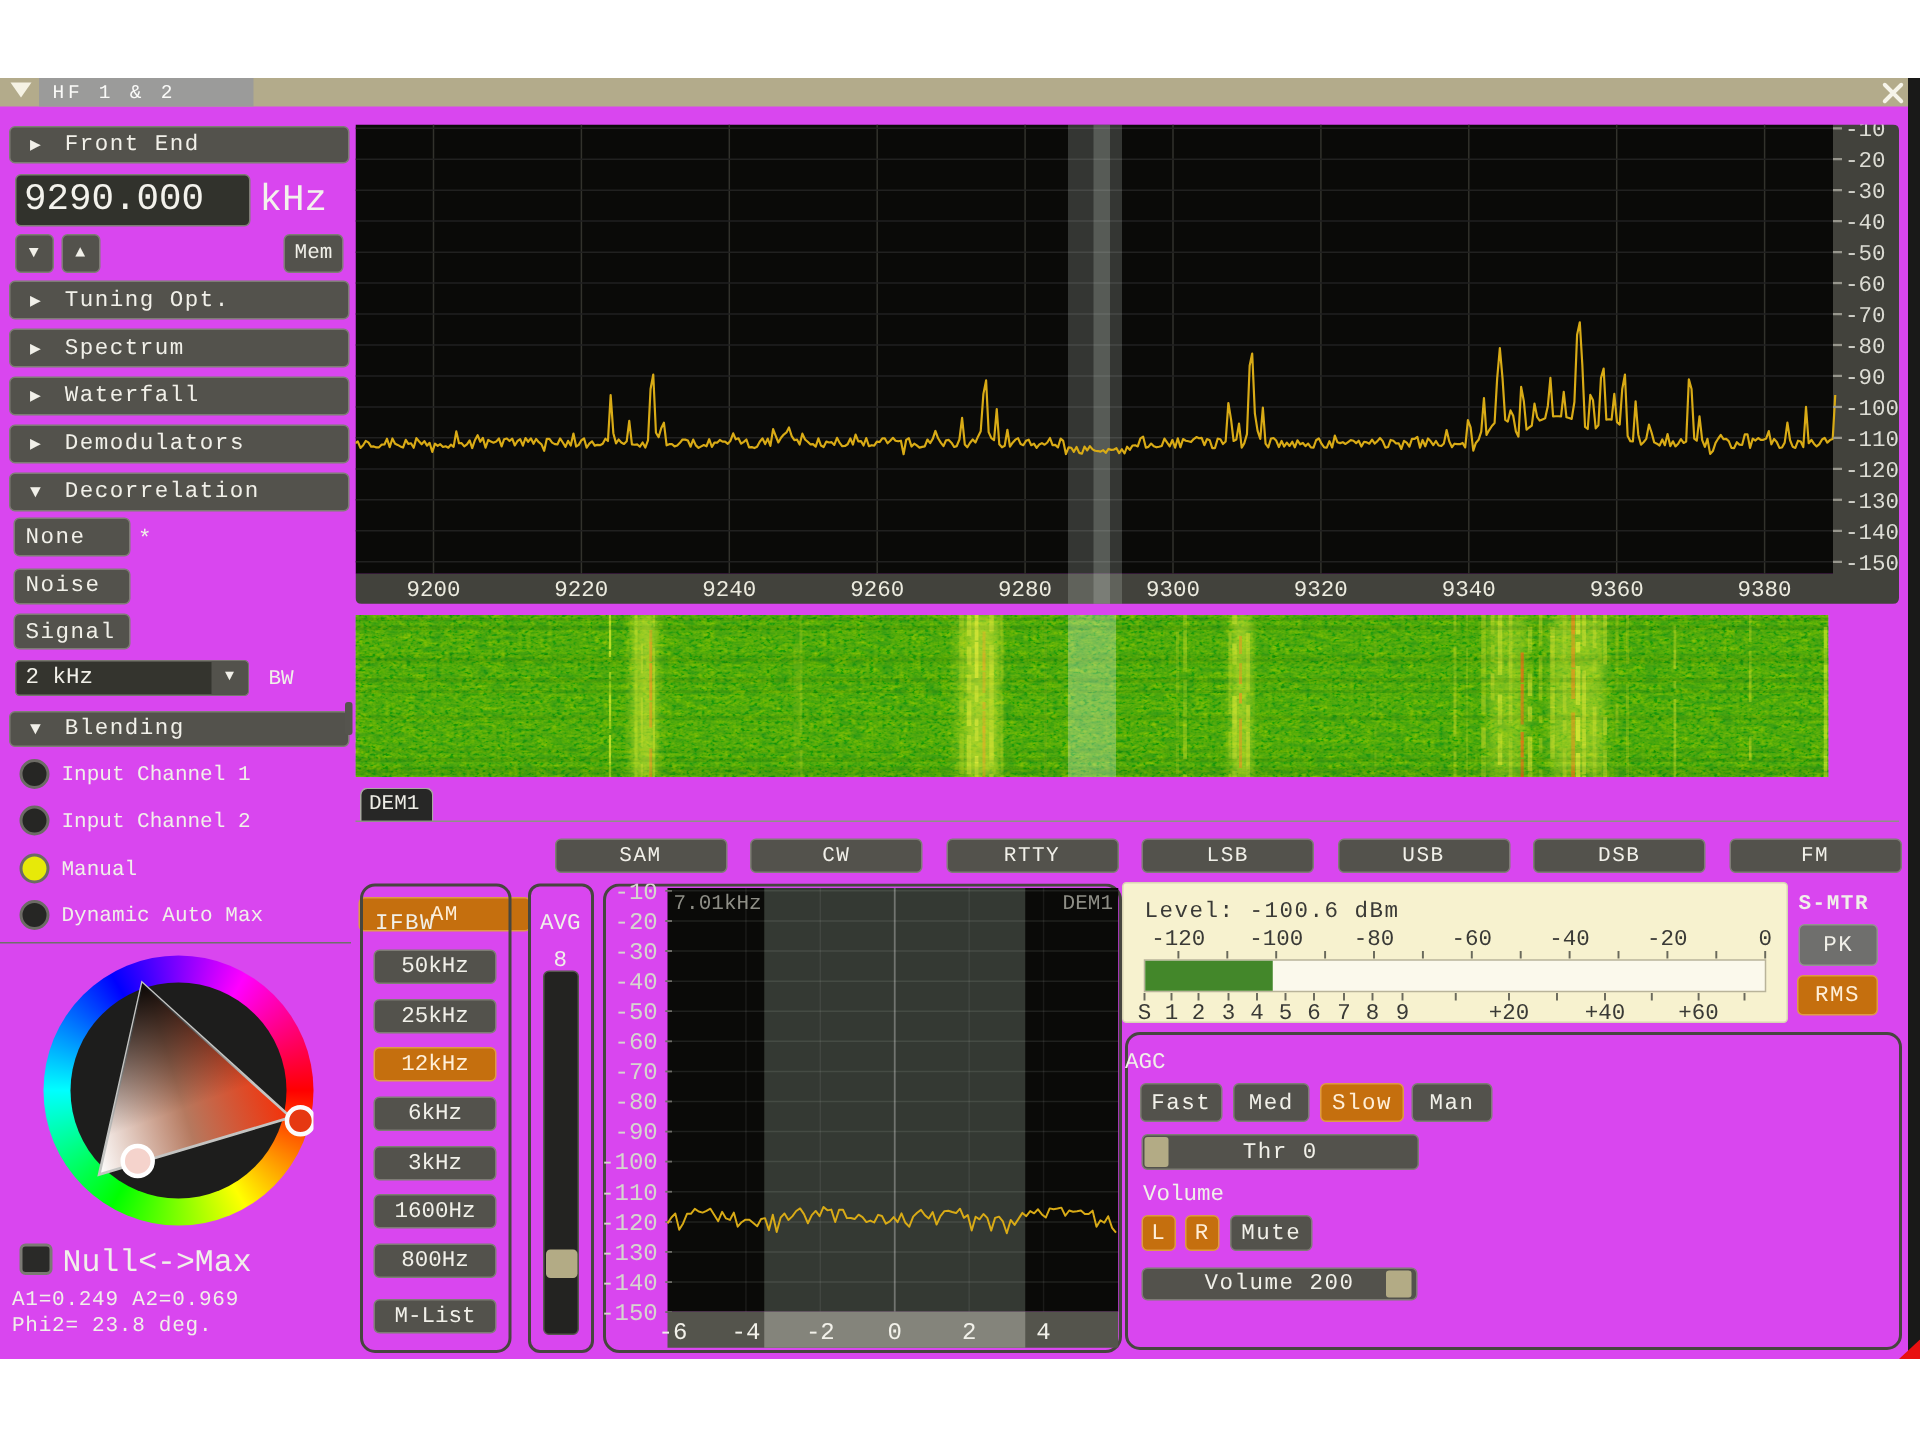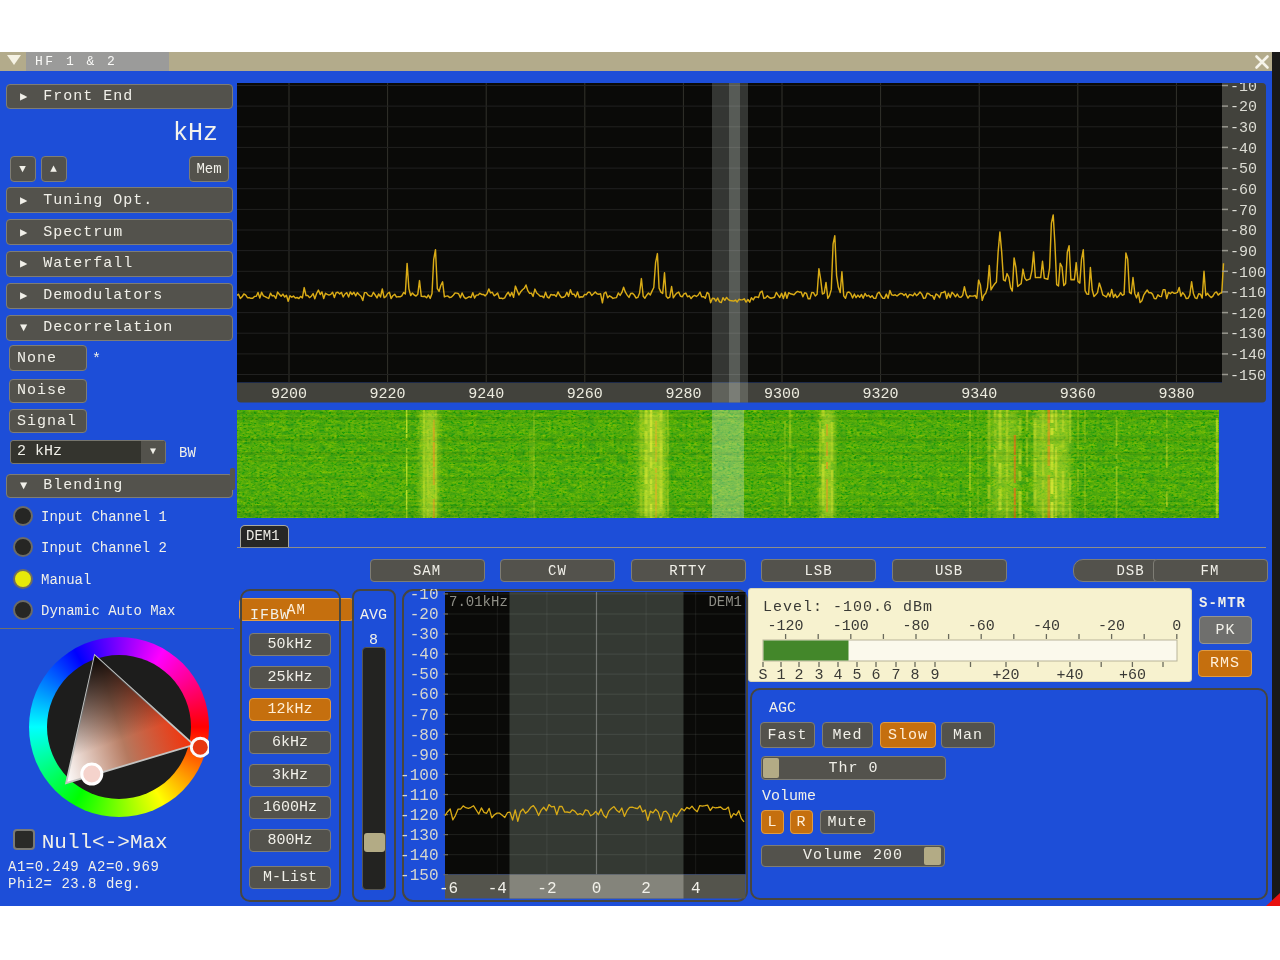--- a/index.html
+++ b/index.html
@@ -1,16 +1,16 @@
 <!DOCTYPE html>
 <html><head><meta charset="utf-8">
 <style>
   html,body{margin:0;padding:0;background:#fff;width:1280px;height:960px;overflow:hidden;}
   body{font-family:"Liberation Mono",monospace;}
-  #app{position:absolute;left:0;top:52px;width:1280px;height:854px;background:#1d4ed8;}
+  #app{position:absolute;left:0;top:52px;width:1280px;height:854px;background:#d946ef;}
   .abs{position:absolute;}
   .btn{position:absolute;background:#53524c;border:1px solid #7e7d75;border-radius:4px;
        color:#f1f0e9;font:15px "Liberation Mono",monospace;letter-spacing:1px;
        display:flex;align-items:center;justify-content:center;box-sizing:border-box;}
   .btn.hdr{justify-content:flex-start;padding-left:13px;}
   .btn.hdr .tri{margin-right:15px;font-size:12px;}
   .orange{background:#c56f0e !important;border-color:#df9b43 !important;color:#ffefd8 !important;}
   .lbl{position:absolute;color:#f1f0e9;font:14px "Liberation Mono",monospace;}
   .radio{width:20px;height:20px;border-radius:50%;background:#262624;border:2.5px solid #6c6b65;box-sizing:border-box;}
   svg{display:block;}
@@ -21,20 +21,21 @@
   <div class="abs" style="left:0;top:0;width:1272px;height:19px;background:#b3ab8b;"></div>
   <div class="abs" style="left:1272px;top:0;width:8px;height:854px;background:#191918;"></div>
   <div class="abs" style="left:26px;top:0;width:143px;height:19px;background:#9b9b9a;"></div>
   <div class="abs" style="left:7px;top:3px;width:0;height:0;border-left:7px solid transparent;border-right:7px solid transparent;border-top:10px solid #f5f2e4;"></div>
   <div class="abs" style="left:35px;top:2px;color:#fafaf8;font:13px 'Liberation Mono',monospace;letter-spacing:2.5px;">HF 1 &amp; 2</div>
   <svg class="abs" style="left:1254px;top:2px;" width="16" height="16" viewBox="0 0 16 16">
       <path d="M2.5 2.5 L13.5 13.5 M13.5 2.5 L2.5 13.5" stroke="#f6f4ea" stroke-width="2.6" stroke-linecap="round"></path>
     </svg>
 
   <div class="btn hdr" style="left:6px;top:32px;width:227px;height:25px;"><span class="tri">▶</span>Front End</div>
+  <div class="abs" style="left:10px;top:63.5px;width:157px;height:35px;background:#31322c;border:1.5px solid #7e7d75;border-radius:4px;box-sizing:border-box;color:#f3f2ec;font:25px 'Liberation Mono',monospace;line-height:31px;padding-left:5px;">9290.000</div>
   <div class="abs" style="left:173px;top:67px;color:#f3f2ec;font:25px 'Liberation Mono',monospace;">kHz</div>
   <div class="btn" style="left:10px;top:104px;width:26px;height:26px;font-size:11px;">▼</div>
   <div class="btn" style="left:41px;top:104px;width:26px;height:26px;font-size:11px;">▲</div>
   <div class="btn" style="left:189px;top:104px;width:40px;height:26px;font-size:14px;letter-spacing:0;">Mem</div>
   <div class="btn hdr" style="left:6px;top:135px;width:227px;height:26px;"><span class="tri">▶</span>Tuning Opt.</div>
   <div class="btn hdr" style="left:6px;top:167px;width:227px;height:26px;"><span class="tri">▶</span>Spectrum</div>
   <div class="btn hdr" style="left:6px;top:198.5px;width:227px;height:26px;"><span class="tri">▶</span>Waterfall</div>
   <div class="btn hdr" style="left:6px;top:230.5px;width:227px;height:26px;"><span class="tri">▶</span>Demodulators</div>
   <div class="btn hdr" style="left:6px;top:262.5px;width:227px;height:26px;"><span class="tri">▼</span>Decorrelation</div>
   <div class="btn" style="left:9px;top:293px;width:78px;height:26px;justify-content:flex-start;padding-left:7px;">None</div>
@@ -613,21 +614,21 @@
 </svg>
 
 <div class="abs" style="left:240px;top:472.5px;width:49px;height:23px;background:#272726;border:1.5px solid #a9a9a1;border-bottom:none;border-radius:5px 5px 0 0;box-sizing:border-box;color:#eeede6;font:14px 'Liberation Mono',monospace;line-height:20px;padding-left:5px;">DEM1</div>
 <div class="abs" style="left:237px;top:494.5px;width:1029px;height:1.5px;background:#8f8f87;"></div>
 <div class="btn orange" style="left:239.0px;top:507px;width:115px;height:23px;font-size:14px;margin-top:39px;">AM</div>
 <div class="btn" style="left:369.5px;top:507px;width:115px;height:23px;font-size:14px;">SAM</div>
 <div class="btn" style="left:500.0px;top:507px;width:115px;height:23px;font-size:14px;">CW</div>
 <div class="btn" style="left:630.5px;top:507px;width:115px;height:23px;font-size:14px;">RTTY</div>
 <div class="btn" style="left:761.0px;top:507px;width:115px;height:23px;font-size:14px;">LSB</div>
 <div class="btn" style="left:891.5px;top:507px;width:115px;height:23px;font-size:14px;">USB</div>
-<div class="btn" style="left:1073px;top:507px;width:115px;height:23px;font-size:14px;border-radius:10px;">DSB</div>
+<div class="btn" style="left:1022.0px;top:507px;width:115px;height:23px;font-size:14px;">DSB</div>
 <div class="btn" style="left:1152.5px;top:507px;width:115px;height:23px;font-size:14px;">FM</div>
 
 <div class="abs" style="left:240px;top:537px;width:101px;height:313px;border:2px solid #47463f;border-radius:10px;box-sizing:border-box;"></div>
 <div class="lbl" style="left:250px;top:555px;font-size:15px;letter-spacing:1px;">IFBW</div>
 <div class="btn" style="left:249px;top:580.6px;width:82px;height:23px;font-size:15px;letter-spacing:0;">50kHz</div>
 <div class="btn" style="left:249px;top:613.7px;width:82px;height:23px;font-size:15px;letter-spacing:0;">25kHz</div>
 <div class="btn orange" style="left:249px;top:645.6px;width:82px;height:23px;font-size:15px;letter-spacing:0;">12kHz</div>
 <div class="btn" style="left:249px;top:678.7px;width:82px;height:23px;font-size:15px;letter-spacing:0;">6kHz</div>
 <div class="btn" style="left:249px;top:711.9px;width:82px;height:23px;font-size:15px;letter-spacing:0;">3kHz</div>
 <div class="btn" style="left:249px;top:744.2px;width:82px;height:23px;font-size:15px;letter-spacing:0;">1600Hz</div>
@@ -773,21 +774,21 @@
         <text x="187" y="91">9</text>
         <text x="258" y="91">+20</text>
         <text x="322" y="91">+40</text>
         <text x="384.4" y="91">+60</text>
       </g>
 </svg>
 <div class="lbl" style="left:1199px;top:543px;font-size:14px;font-weight:bold;letter-spacing:1px;">S-MTR</div>
 <div class="btn" style="left:1199px;top:564.4px;width:53px;height:27.6px;background:#6f6f6d;border-color:#949490;font-size:15px;">PK</div>
 <div class="btn orange" style="left:1198px;top:597.5px;width:54px;height:27.2px;font-size:15px;">RMS</div>
 <div class="abs" style="left:750px;top:635.5px;width:518px;height:212px;border:2px solid #47463f;border-radius:10px;box-sizing:border-box;"></div>
-<div class="lbl" style="left:769px;top:648px;font-size:15px;text-align:right;">AGC</div>
+<div class="lbl" style="left:750px;top:648px;font-size:15px;text-align:right;">AGC</div>
 <div class="btn" style="left:760px;top:670px;width:55px;height:26px;font-size:15px;">Fast</div>
 <div class="btn" style="left:822px;top:670px;width:51px;height:26px;font-size:15px;">Med</div>
 <div class="btn orange" style="left:880px;top:670px;width:56px;height:26px;font-size:15px;">Slow</div>
 <div class="btn" style="left:941px;top:670px;width:54px;height:26px;font-size:15px;">Man</div>
 <div class="btn" style="left:761px;top:704px;width:185px;height:24px;font-size:15px;">Thr 0</div>
 <div class="abs" style="left:763px;top:706px;width:16px;height:20px;background:#b3ab85;border-radius:2px;"></div>
 <div class="lbl" style="left:762px;top:736px;font-size:15px;">Volume</div>
 <div class="btn orange" style="left:761px;top:758px;width:23px;height:24px;font-size:15px;">L</div>
 <div class="btn orange" style="left:790px;top:758px;width:23px;height:24px;font-size:15px;">R</div>
 <div class="btn" style="left:820px;top:758px;width:55px;height:24px;font-size:15px;">Mute</div>

